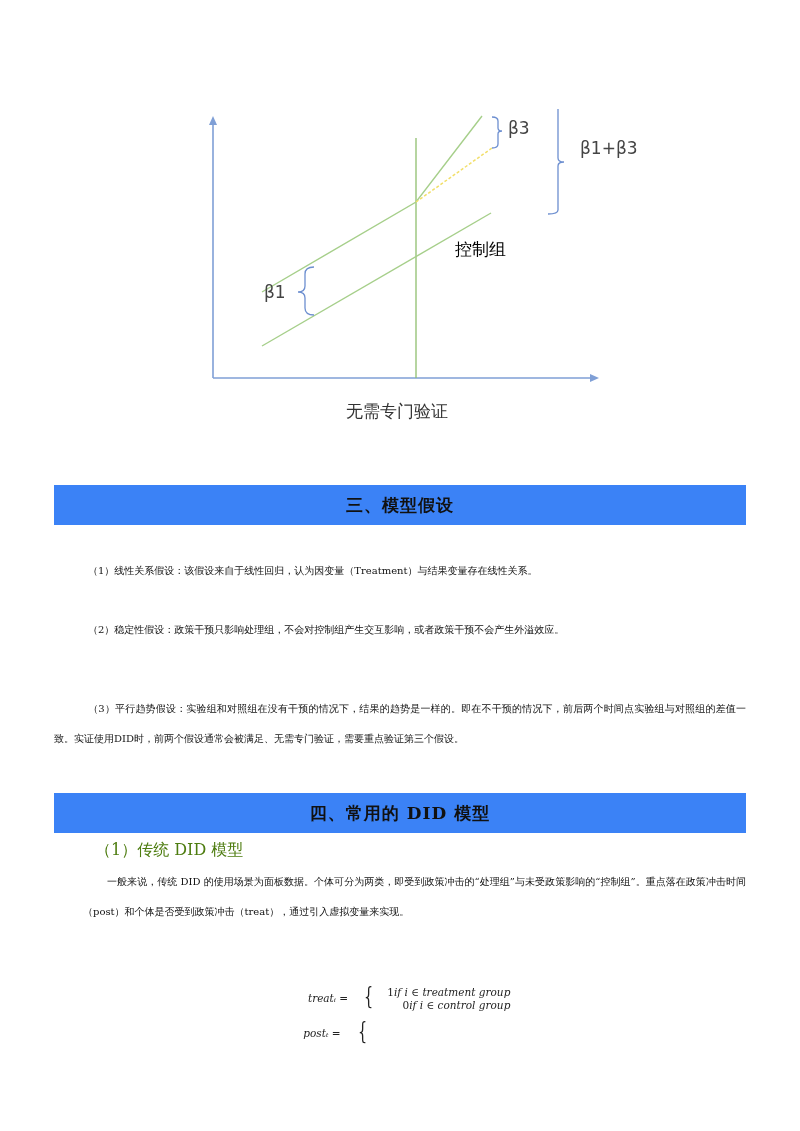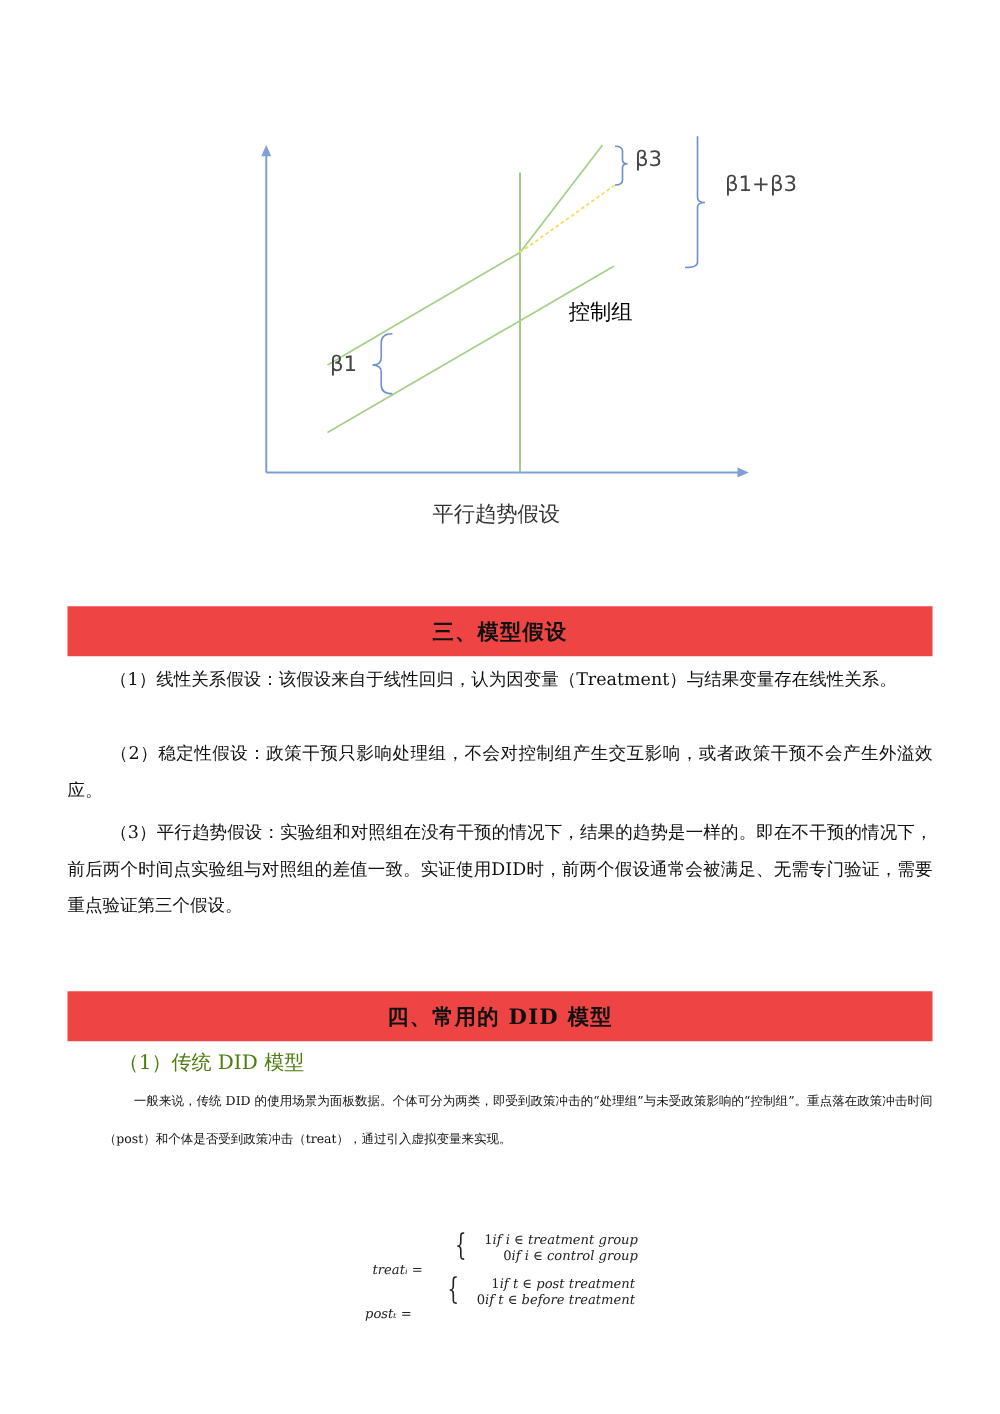--- a/index.html
+++ b/index.html
@@ -2,32 +2,32 @@
 <html><head>
 <meta charset="utf-8">
 <style>
   html, body { margin: 0; padding: 0; background: #ffffff; }
   body { width: 800px; height: 1131px; position: relative; overflow: hidden;
          font-family: "DejaVu Serif", "Liberation Serif", serif; color: #111; }
   .figure { position: absolute; left: 0; top: 0; width: 800px; height: 440px; margin-top: 10px; }
   .figure svg { position: absolute; left: 0; top: 0; }
   .fig-text { position: absolute; font-family: "DejaVu Sans", "Liberation Sans", sans-serif;
               color: #444; font-size: 17px; white-space: nowrap; }
-  .section-bar { position: absolute; left: 54px; width: 692px; height: 40px; background: #ef4444;
+  .section-bar { position: absolute; left: 54px; width: 692px; height: 40px; background: #3b82f6;
                  display: flex; align-items: center; justify-content: center;
                  font-weight: bold; font-size: 17px; letter-spacing: 1px; }
-  .para { position: absolute; left: 54px; width: 692px; font-size: 14px; line-height: 29.5px;
-          text-align: justify; text-align-last: left; }
+  .para { position: absolute; left: 54px; width: 692px; font-size: 10px; line-height: 29.5px;
+          text-align: justify; text-align-last: left; margin-top: 26px; }
   .para .indent { display: inline-block; width: 34px; }
   .subhead { position: absolute; left: 95px; font-size: 16px; color: #4d7c0f; }
   .para2 { position: absolute; left: 83px; width: 663px; font-size: 10px; line-height: 30px;
            text-align: justify; }
   .formula { position: absolute; font-family: "DejaVu Serif", "Liberation Serif", serif;
              font-style: italic; font-size: 10.5px; color: #222; line-height: 13px; }
-  .formula .lhs { position: absolute; text-align: left; width: 60px; top: 24px; }
+  .formula .lhs { position: absolute; text-align: center; width: 60px; top: 6px; }
   .formula .brace { position: absolute; font-style: normal; font-size: 24px; left: 63px; top: -3px; line-height: 26px; transform: scaleX(0.6); }
   .formula .cases { position: absolute; left: 74px; top: 0; white-space: nowrap; text-align: right; }
   .formula .case { display: block; }
   .formula .num { font-style: normal; display: inline-block; width: 22px; }
 </style>
 </head>
 <body>
 
 <div class="figure">
   <svg width="800" height="440" viewBox="0 0 800 440">
@@ -52,32 +52,32 @@
     <path d="M314,257 Q305,257 305,264 L305,276 Q305,282 298,282 Q305,282 305,288 L305,298 Q305,305 314,305" fill="none" stroke="#6d8fd0" stroke-width="1.3"></path>
 
     <path d="M492,107 Q498,107 498,111 L498,118 Q498,121 502,121 Q498,121 498,124 L498,134 Q498,138 492,138" fill="none" stroke="#6d8fd0" stroke-width="1.3"></path>
 
     <path d="M558,99 L558,148 Q558,152 564,152 Q558,152 558,156 L558,200 Q558,204 548,204" fill="none" stroke="#6d8fd0" stroke-width="1.3"></path>
   </svg>
   <span class="fig-text" style="left:508px; top:108px;">β3</span>
   <span class="fig-text" style="left:580px; top:128px;">β1+β3</span>
   <span class="fig-text" style="left:455px; top:228px; color:#000000;">控制组</span>
   <span class="fig-text" style="left:264px; top:272px;">β1</span>
-  <span class="fig-text" style="left:346px; top:390px; color:#333;">平行趋势假设</span>
+  <span class="fig-text" style="left:346px; top:390px; color:#333;">无需专门验证</span>
 </div>
 
 <div class="section-bar" style="top:485px;">三、模型假设</div>
 
 <div class="para" style="top:530px;">
   <span class="indent"></span><span>（1）线性关系假设：该假设来自于线性回归，认为因变量（Treatment）与结果变量存在线性关系。</span>
 </div>
 <div class="para" style="top:589px;">
   <span class="indent"></span><span>（2）稳定性假设：政策干预只影响处理组，不会对控制组产生交互影响，或者政策干预不会产生外溢效应。</span>
 </div>
-<div class="para" style="top:652px;">
+<div class="para" style="top:668px;">
   <span class="indent"></span><span>（3）平行趋势假设：实验组和对照组在没有干预的情况下，结果的趋势是一样的。即在不干预的情况下，前后两个时间点实验组与对照组的差值一致。实证使用DID时，前两个假设通常会被满足、无需专门验证，需要重点验证第三个假设。</span>
 </div>
 
 <div class="section-bar" style="top:793px;">四、常用的 DID 模型</div>
 
 <div class="subhead" style="top:840px;">（1）传统 DID 模型</div>
 
 <div class="para2" style="top:867px;">
   <span style="display:inline-block;width:24px;"></span><span>一般来说，传统 DID 的使用场景为面板数据。个体可分为两类，即受到政策冲击的“处理组”与未受政策影响的“控制组”。重点落在政策冲击时间（post）和个体是否受到政策冲击（treat），通过引入虚拟变量来实现。</span>
 </div>
@@ -87,17 +87,13 @@
   <span class="brace">{</span>
   <span class="cases">
     <span class="case"><span class="num">1</span><span>if i ∈ treatment group</span></span>
     <span class="case"><span class="num">0</span><span>if i ∈ control group</span></span>
   </span>
 </div>
 
 <div class="formula" style="left:292px; top:1021px; width:260px; height:28px;">
   <span class="lhs">postₜ =</span>
   <span class="brace">{</span>
-  <span class="cases">
-    <span class="case"><span class="num">1</span><span>if t ∈ post treatment</span></span>
-    <span class="case"><span class="num">0</span><span>if t ∈ before treatment</span></span>
-  </span>
 </div>
 
 </body></html>

